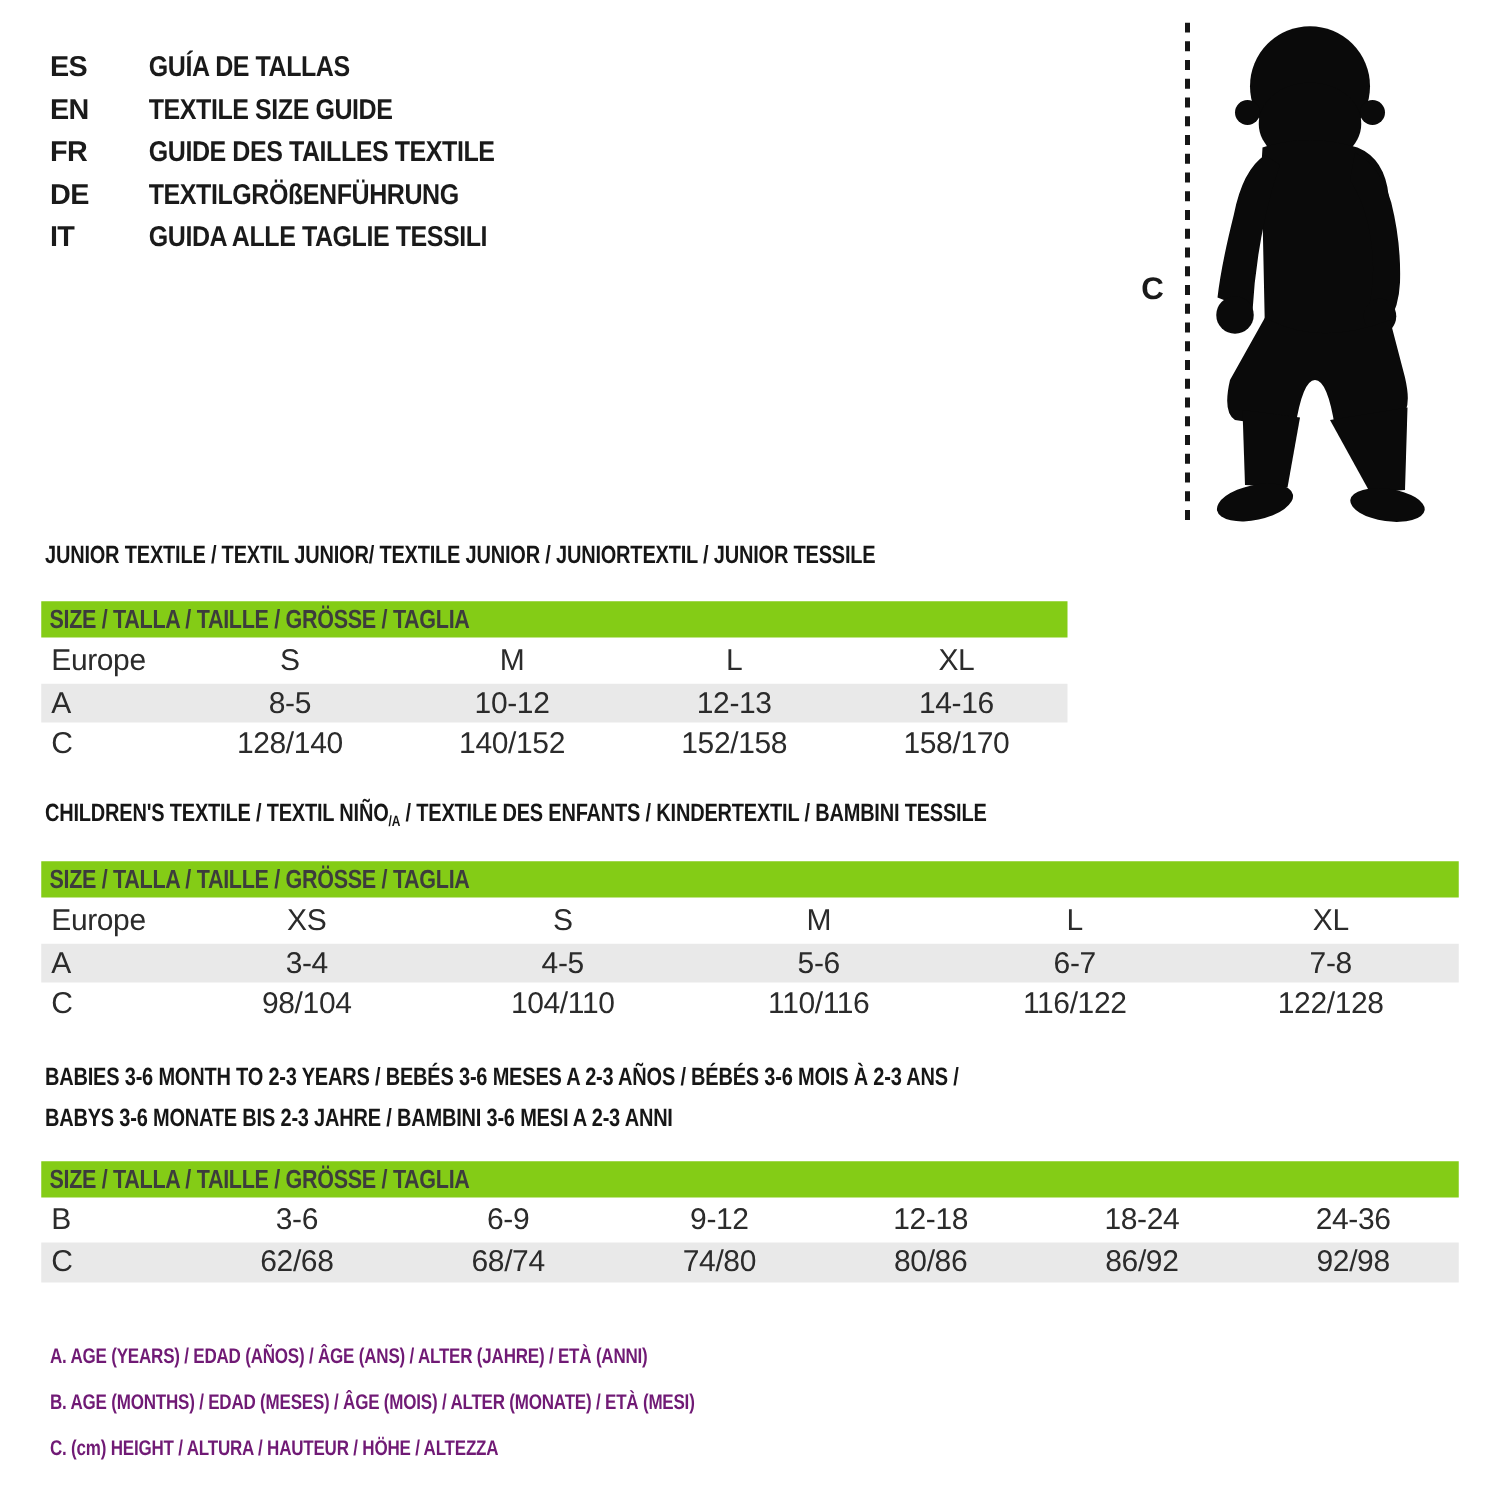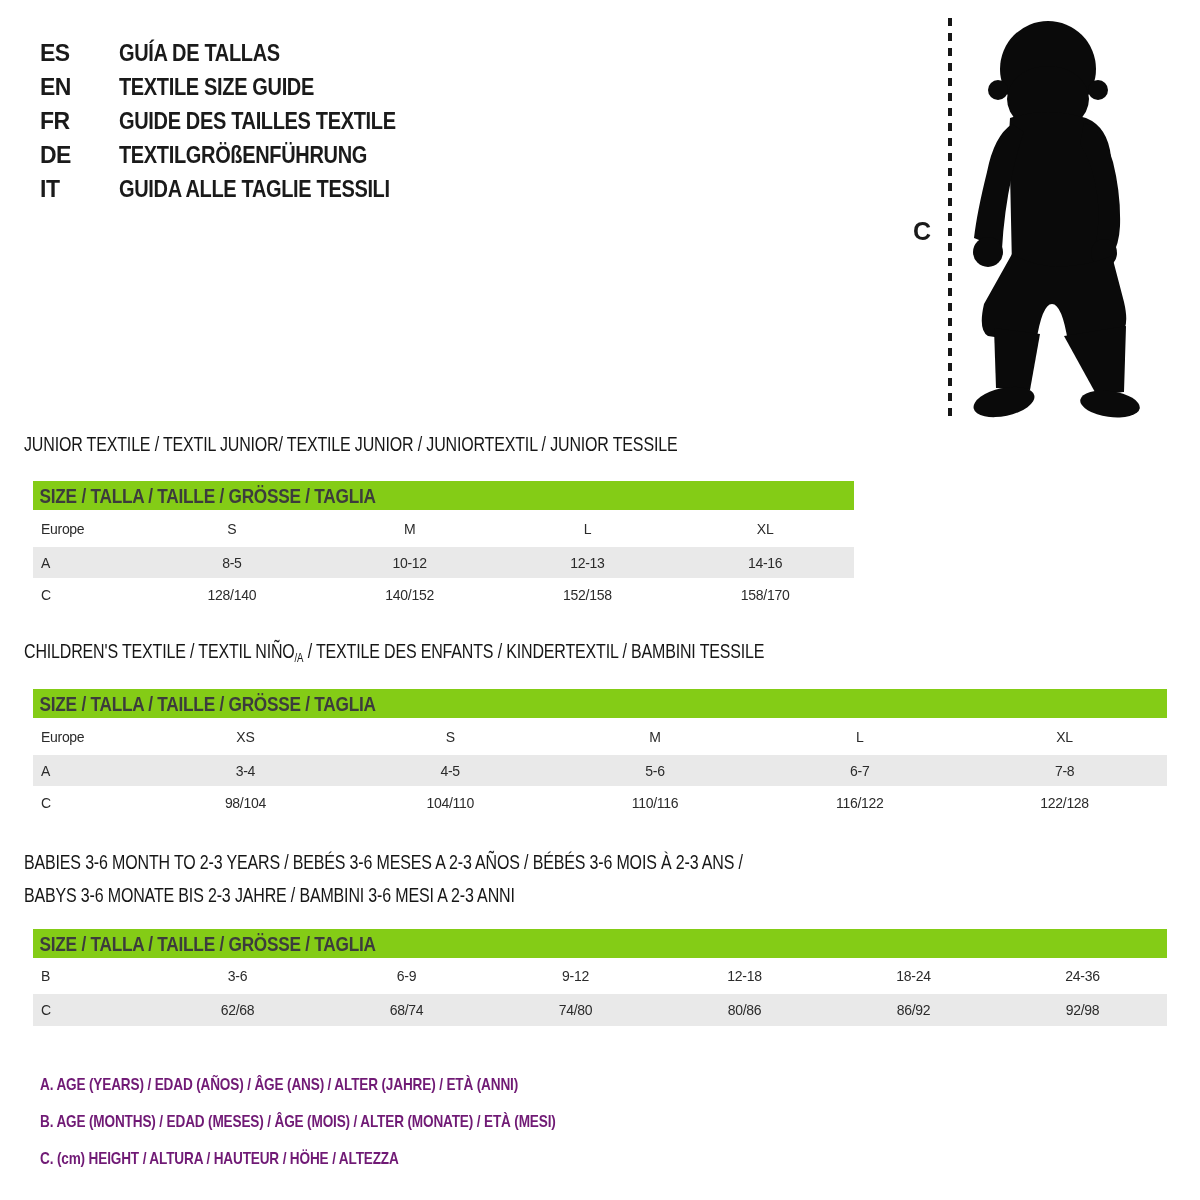--- a/index.html
+++ b/index.html
@@ -15,31 +15,31 @@
   .lang-block{position:absolute;left:40px;top:36px;}
   .lang-row{display:flex;height:34px;align-items:center;}
   .lang-code{width:79px;font-weight:700;font-size:23px;letter-spacing:-0.5px;}
   .lang-title{font-weight:700;font-size:23px;letter-spacing:-0.4px;
               display:inline-block;transform:scaleX(0.87);transform-origin:left center;white-space:nowrap;}
   
   .dash-line{position:absolute;left:946px;top:18px;width:8px;height:402px;}
   .c-label{position:absolute;left:913px;top:217px;font-size:25px;font-weight:700;}
   .baby{position:absolute;left:962px;top:12px;width:178px;height:408px;}
   
-  .sec-heading{position:absolute;left:24px;font-size:20px;font-weight:400;color:#161616;white-space:nowrap;}
+  .sec-heading{position:absolute;left:36px;font-size:20px;font-weight:700;color:#161616;white-space:nowrap;}
   .sec-heading .scale{display:inline-block;transform:scaleX(0.8);transform-origin:left top;white-space:nowrap;letter-spacing:-0.2px;}
   .sub-a{font-size:12px;vertical-align:-4px;}
   .two-line{line-height:33px;}
   .two-line .scale{display:block;}
   
   .table{position:absolute;left:33px;}
   .size-bar{height:29px;background:#84cc16;color:#3c3c3c;
             font-weight:700;font-size:21px;line-height:29px;letter-spacing:-0.3px;}
   .size-bar .scale{display:inline-block;transform:scaleX(0.82);transform-origin:left center;white-space:nowrap;padding-left:8px;}
-  .t-row{display:flex;align-items:center;font-size:14px;color:#2b2b2b;letter-spacing:-0.3px;}
+  .t-row{display:flex;align-items:center;font-size:24px;color:#2b2b2b;letter-spacing:-0.3px;}
   .row-tall{height:37px;}
   .row-gray{height:31px;background:#e9e9e9;}
   .row-last{height:34px;}
   .row-b{height:36px;}
   .row-c-gray{height:32px;background:#e9e9e9;}
   .c0{width:110px;padding-left:8px;box-sizing:border-box;}
   .babies .c0{width:120px;}
   .cc{flex:1;text-align:center;}
   
   .legend{position:absolute;left:40px;top:1066px;font-size:17px;font-weight:700;color:#701a75;}

